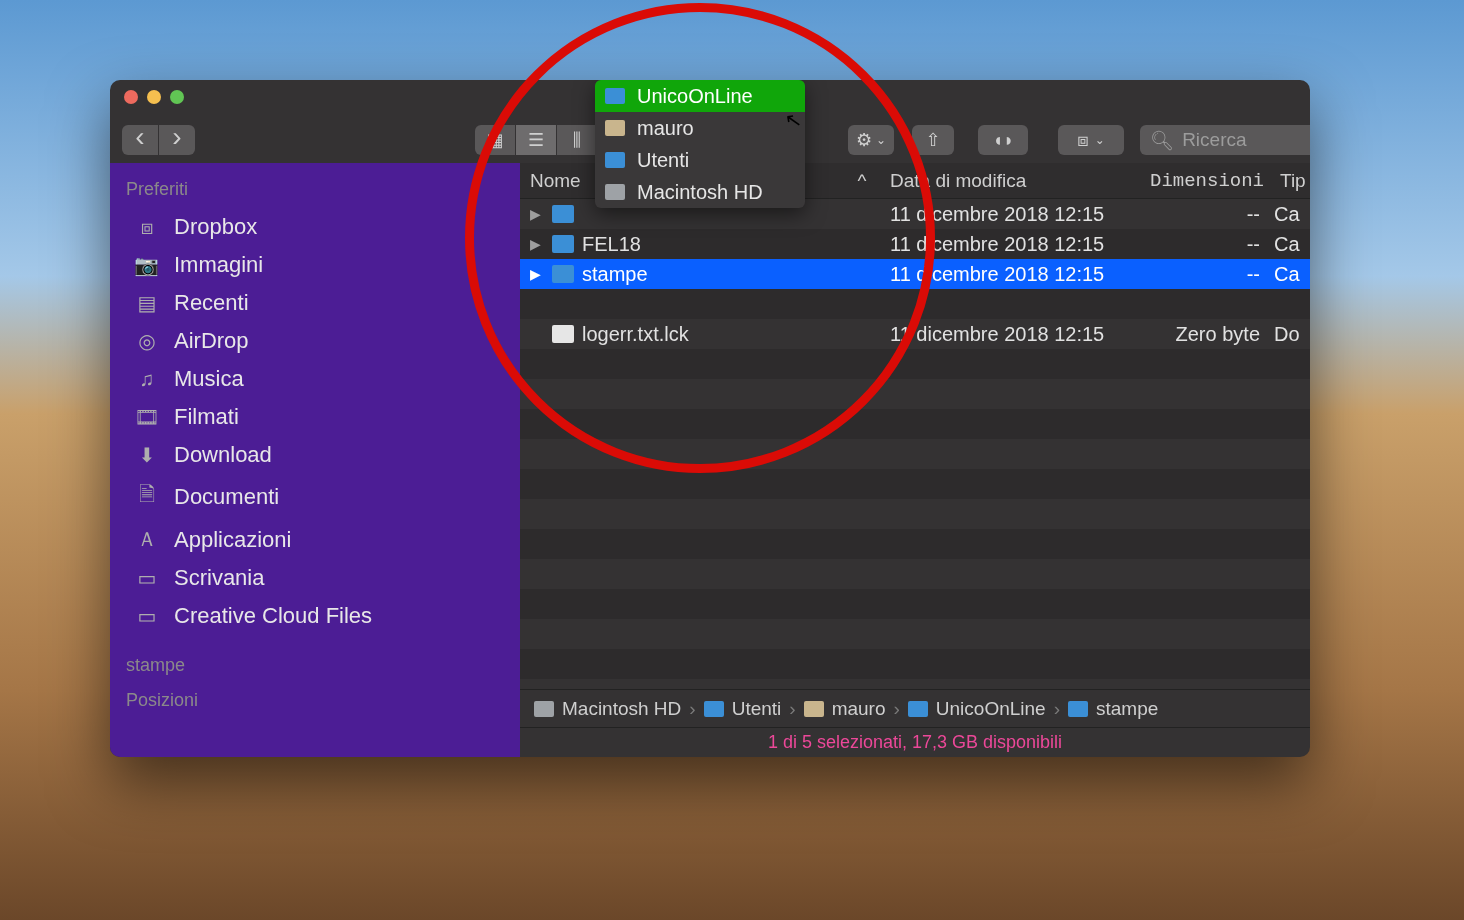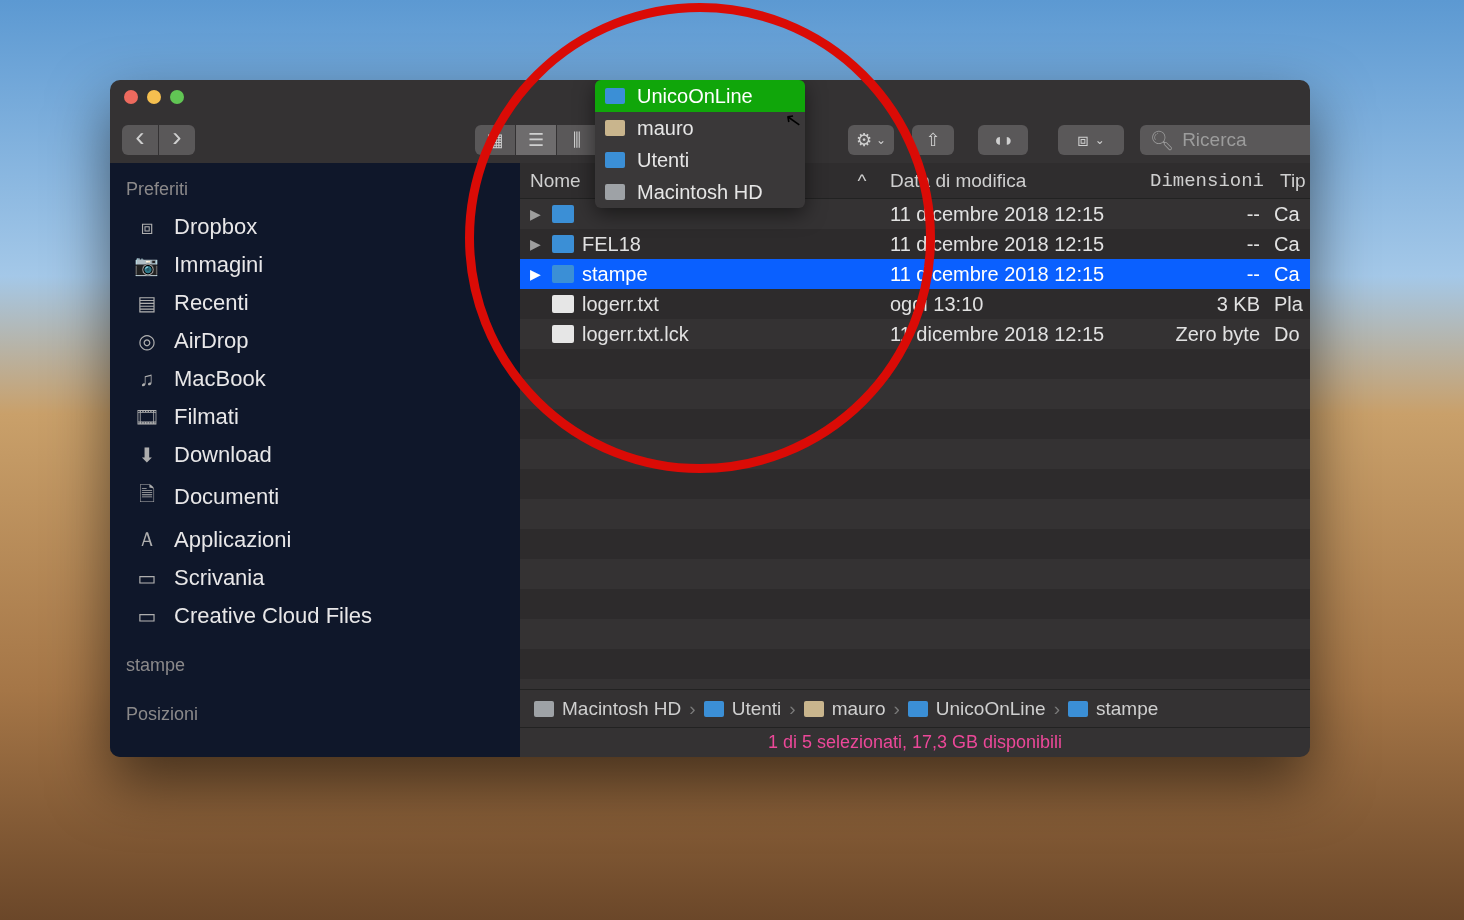--- a/index.html
+++ b/index.html
@@ -49,21 +49,21 @@
   .gear .tbtn{ width:46px;}
   .share{ margin-left:18px;} .share .tbtn{width:42px;}
   .tag{ margin-left:24px;} .tag .tbtn{width:50px;}
   .drop{ margin-left:30px;} .drop .tbtn{ width:66px; gap:6px;}
   .search{ margin-left:16px; flex:1;}
   .search .tbtn{ width:190px; justify-content:flex-start; padding:0 10px; gap:8px; color:#9c9c9c; font-size:19px;}
 
   
   .body{ position:absolute; top:83px; left:0; right:0; bottom:0; display:flex;}
   .sidebar{
-    width:410px; background:#0f172a; padding:10px 0 0 0; overflow:hidden;
+    width:410px; background:#4c1d95; padding:10px 0 0 0; overflow:hidden;
   }
   .sb-head{ font-size:18px; color:#8b898a; padding:6px 16px 8px 16px;}
   .sb-item{
     display:flex; align-items:center; gap:14px; padding:6px 20px 6px 24px;
     font-size:22px; color:#e8e7e8; cursor:default;
   }
   .sb-item .ico{ width:26px; text-align:center; color:#aeaeae; font-size:20px;}
 
   .content{ flex:1; display:flex; flex-direction:column; position:relative;}
   .cols{
@@ -235,21 +235,21 @@
       <div class="sb-item">
           <span class="ico">▤</span>
           <span>Recenti</span>
         </div>
       <div class="sb-item">
           <span class="ico">◎</span>
           <span>AirDrop</span>
         </div>
       <div class="sb-item">
           <span class="ico">♫</span>
-          <span>MacBook</span>
+          <span>Musica</span>
         </div>
       <div class="sb-item">
           <span class="ico">🎞</span>
           <span>Filmati</span>
         </div>
       <div class="sb-item">
           <span class="ico">⬇</span>
           <span>Download</span>
         </div>
       <div class="sb-item">
@@ -262,21 +262,21 @@
         </div>
       <div class="sb-item">
           <span class="ico">▭</span>
           <span>Scrivania</span>
         </div>
       <div class="sb-item">
           <span class="ico">▭</span>
           <span>Creative Cloud Files</span>
         </div>
       <div class="sb-head" style="margin-top:14px;">stampe</div>
-      <div class="sb-head" style="margin-top:14px;">Posizioni</div>
+      <div class="sb-head" style="">Posizioni</div>
     </div>
 
     <div class="content">
       <div class="cols">
         <div class="c-name">Nome</div>
         <div class="c-sort">^</div>
         <div class="c-date">Data di modifica</div>
         <div class="c-size">Dimensioni</div>
         <div class="c-kind">Tip</div>
       </div>
@@ -323,30 +323,20 @@
         </div>
         <div class="row sel" style="top:60px;">
           <div class="cell-name">
               <span class="tri">▶</span>
               <span class="folder-ico"></span>
               <span>stampe</span>
             </div>
           <div class="cell-date">11 dicembre 2018 12:15</div>
           <div class="cell-size">--</div>
           <div class="cell-kind">Ca</div>
-        </div>
-        <div class="row striped" style="top:90px;">
-          <div class="cell-name">
-              <span class="tri" style="visibility:hidden">▶</span>
-              <span class="file-ico"></span>
-              <span>logerr.txt</span>
-            </div>
-          <div class="cell-date">oggi 13:10</div>
-          <div class="cell-size">3 KB</div>
-          <div class="cell-kind">Pla</div>
         </div>
         <div class="row" style="top:120px;">
           <div class="cell-name">
               <span class="tri" style="visibility:hidden">▶</span>
               <span class="file-ico"></span>
               <span>logerr.txt.lck</span>
             </div>
           <div class="cell-date">11 dicembre 2018 12:15</div>
           <div class="cell-size">Zero byte</div>
           <div class="cell-kind">Do</div>

